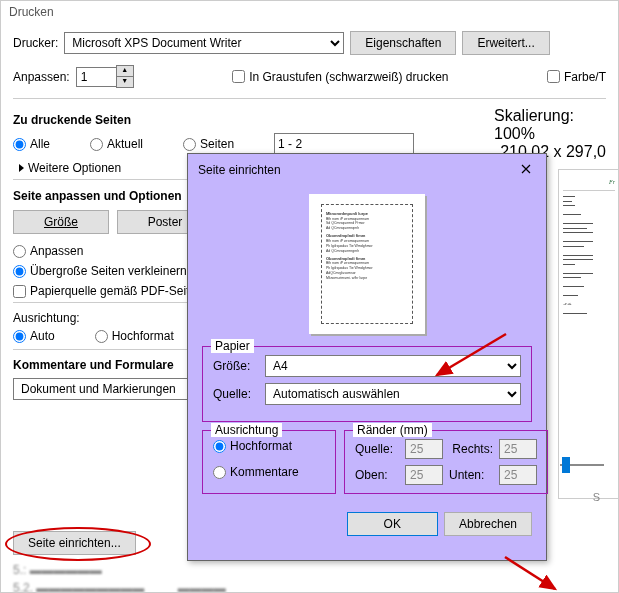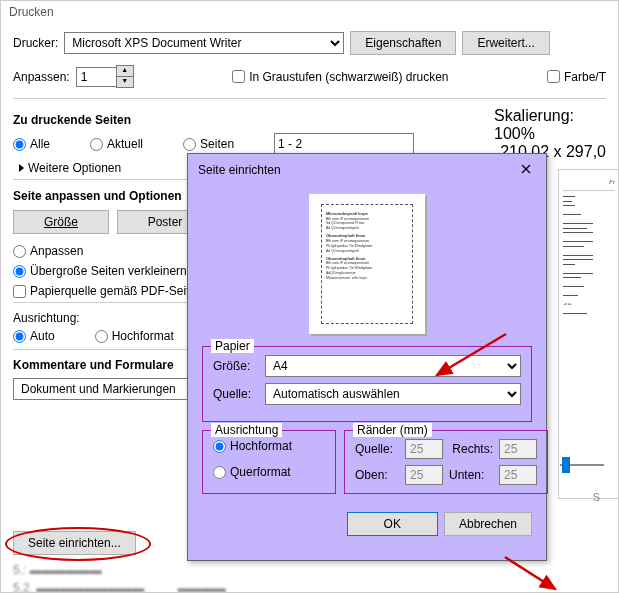--- a/index.html
+++ b/index.html
@@ -226,21 +226,21 @@
 
       <div class="two-fieldsets">
         <div class="fieldset" style="flex:0 0 112px">
           <div class="fieldset-legend">Ausrichtung</div>
           <label class="radio-item" style="margin-bottom:12px">
               <input type="radio" name="mor" checked="" style="">
               <span>Hochformat</span>
             </label>
           <label class="radio-item">
               <input type="radio" name="mor" style="">
-              <span>Querformat</span>
+              <span>Kommentare</span>
             </label>
         </div>
         <div class="fieldset">
           <div class="fieldset-legend">Ränder (mm)</div>
           <div class="margin-row">
             <span class="mlabel">Quelle:</span>
             <input disabled="" value="25" style="">
             <span class="mlabel" style="text-align:right">Rechts:</span>
             <input disabled="" value="25" style="">
           </div>

